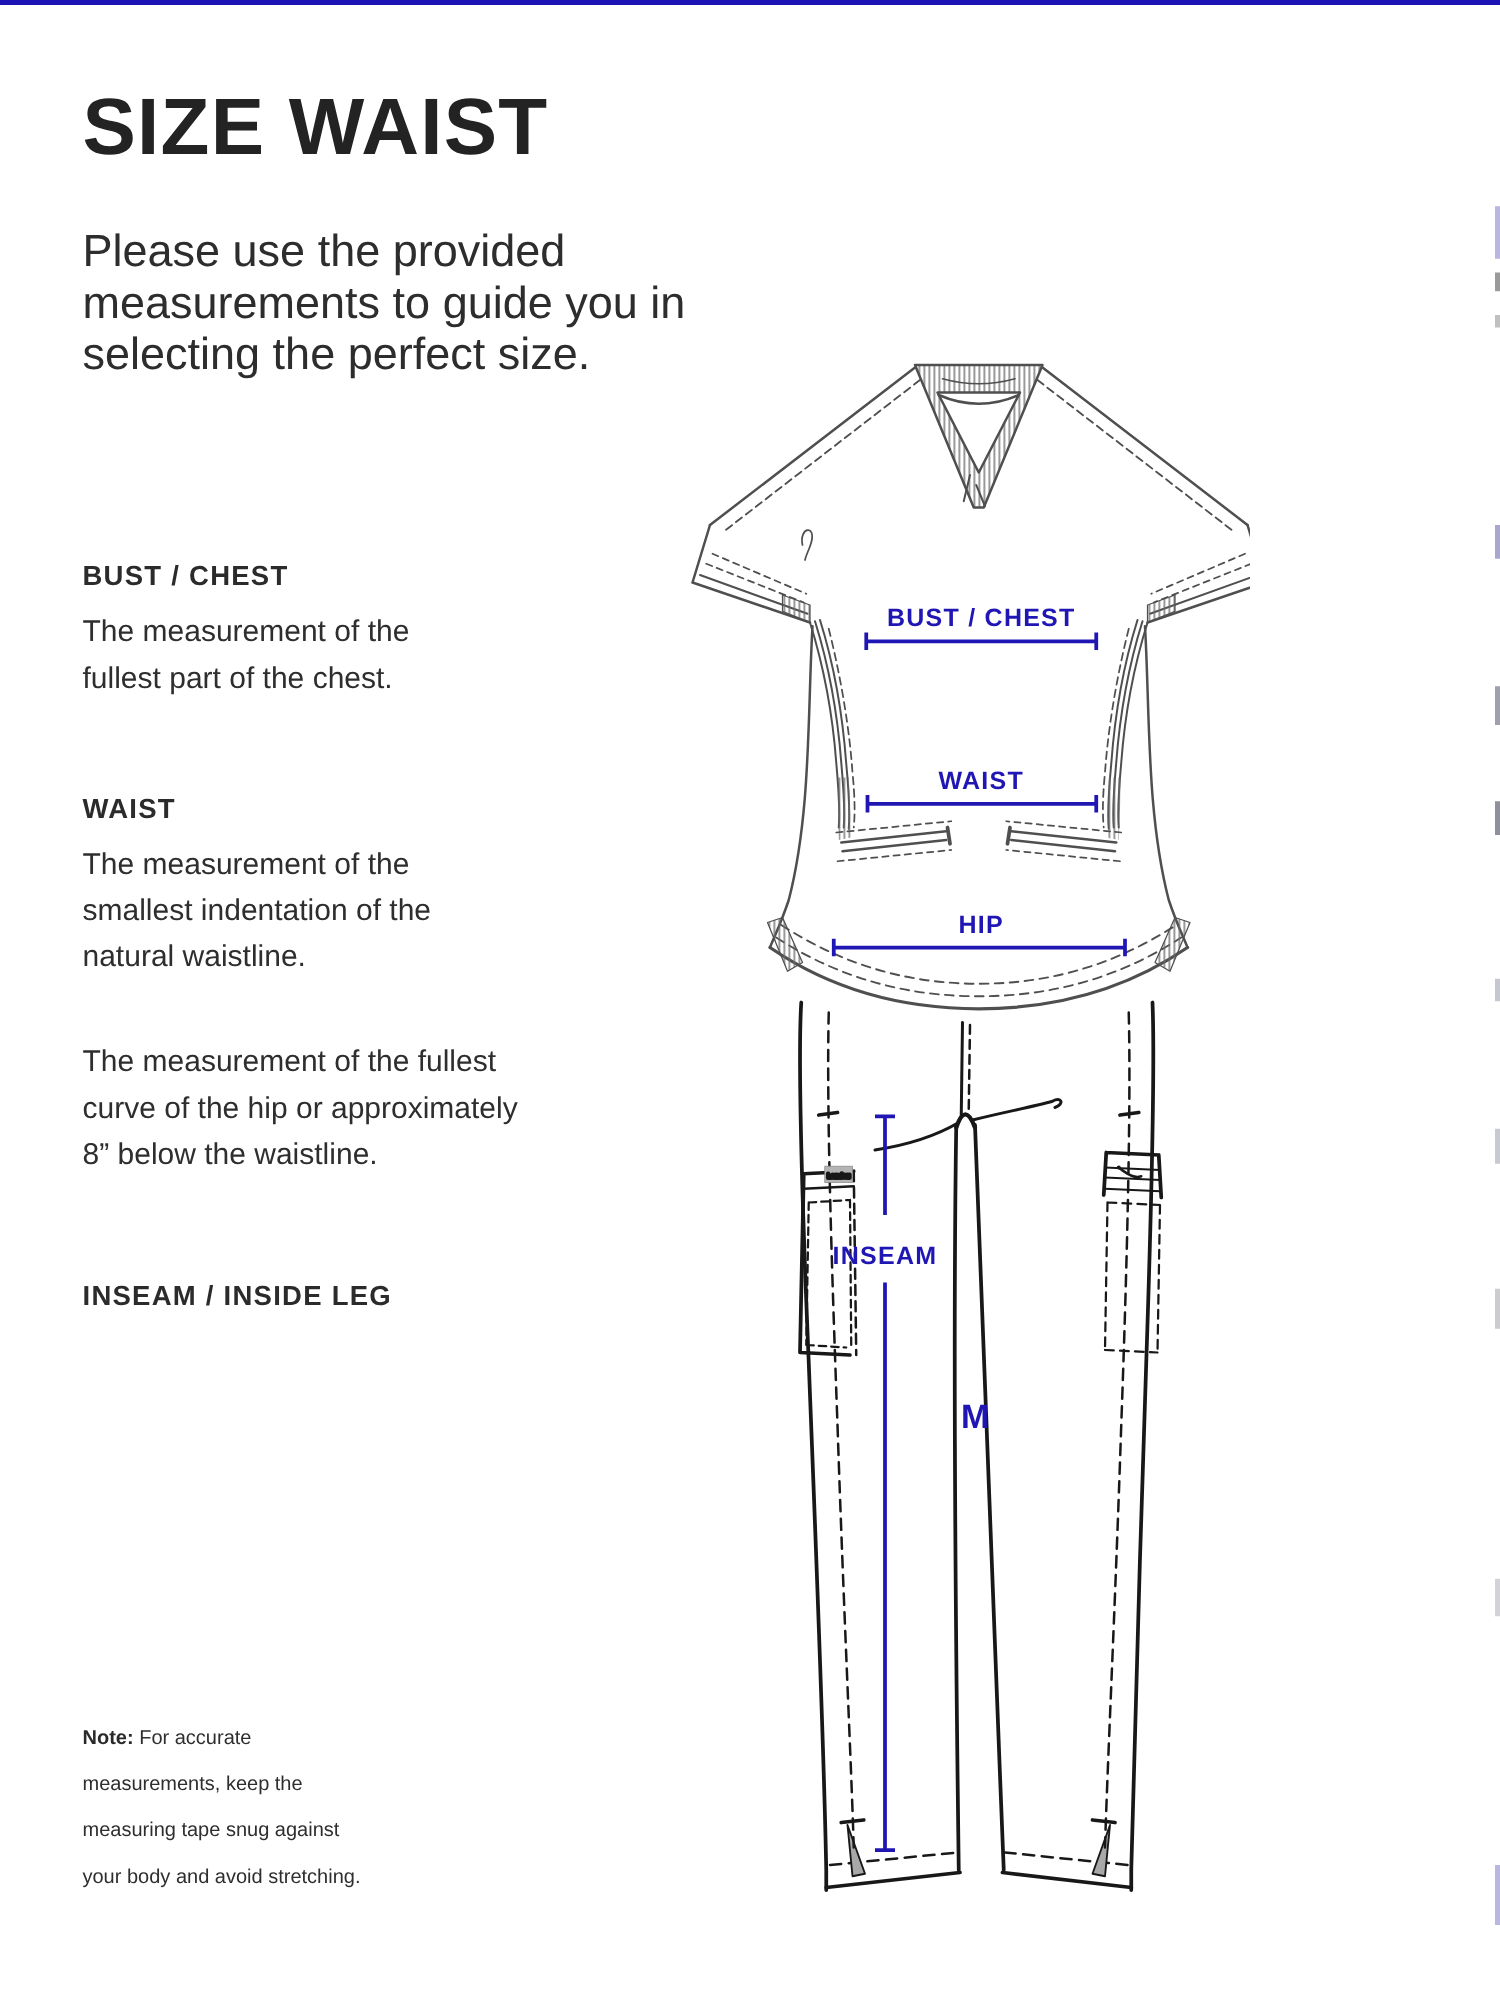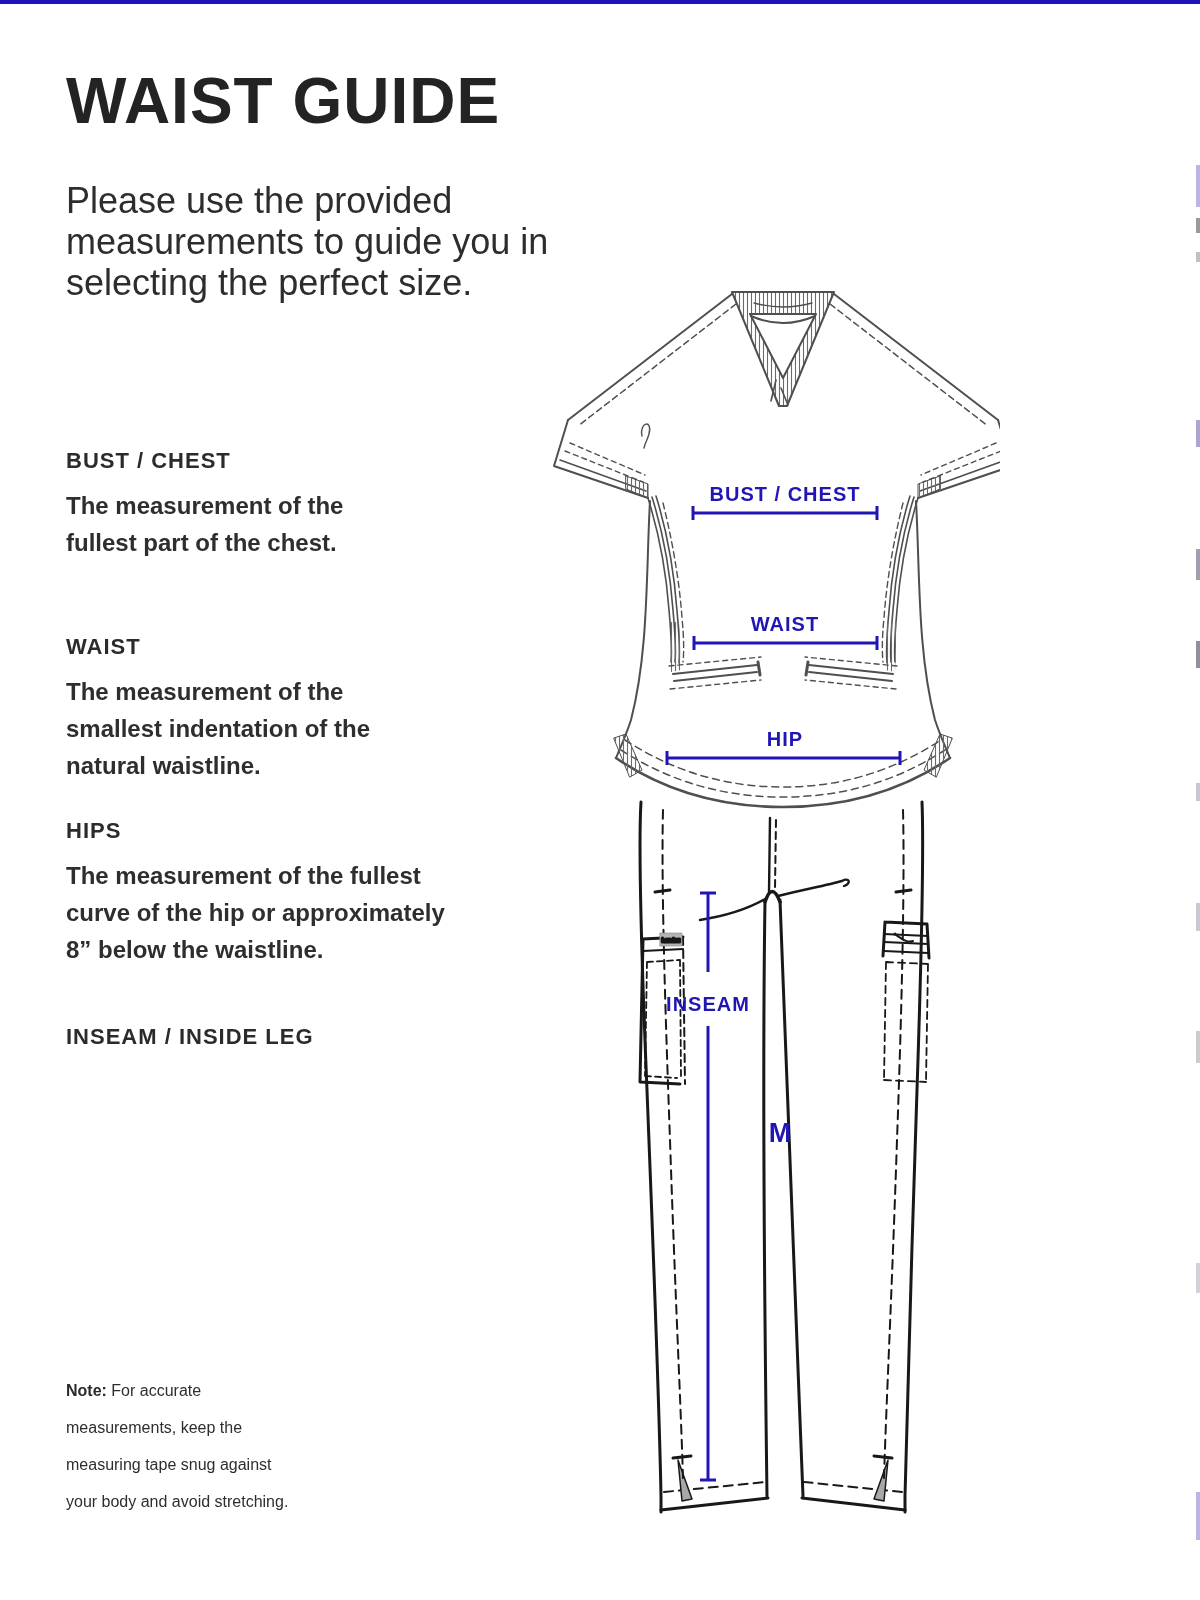--- a/index.html
+++ b/index.html
@@ -11,57 +11,56 @@
   *{margin:0;padding:0;box-sizing:border-box;}
   html,body{width:1200px;height:1600px;background:#ffffff;overflow:hidden;}
   body{font-family:"Liberation Sans",sans-serif;color:var(--ink);position:relative;}
   .top-border{position:absolute;left:0;top:0;width:1200px;height:4px;background:#1d12b5;}
   .page-title{position:absolute;left:66px;top:64px;font-size:64px;font-weight:800;
     letter-spacing:1px;color:#232323;}
   .intro{position:absolute;left:66px;top:180px;font-size:36px;line-height:41px;
     white-space:pre-line;color:#2d2d2d;}
   .section{position:absolute;left:66px;width:450px;}
   .section h2{font-size:22px;font-weight:bold;letter-spacing:1px;color:#2b2b2b;}
-  .section p{margin-top:13px;font-size:24px;line-height:37px;white-space:pre-line;color:#2e2e2e;font-weight:bold;}
+  .section p{margin-top:13px;font-size:24px;line-height:37px;white-space:pre-line;color:#2e2e2e;}
   .note{position:absolute;left:66px;top:1372px;width:420px;font-size:16px;line-height:37px;
     white-space:pre-line;color:#2e2e2e;}
   .note b{font-weight:bold;color:#2a2a2a;}
   .diagram-wrap{position:absolute;left:530px;top:270px;width:470px;height:1250px;}
   svg text{font-family:"Liberation Sans",sans-serif;}
   .blue-label{font-size:20px;font-weight:bold;fill:var(--blue);letter-spacing:1px;}
   .size-label{font-size:27px;font-weight:bold;fill:var(--blue);}
   .tag-text{font-size:5.5px;fill:#4a4a4a;letter-spacing:0;}
   .edge-mark{position:absolute;left:1196px;width:4px;}
 </style>
 </head>
 <body>
 
 <div class="top-border"></div>
 
-<h1 class="page-title">WAIST GUIDE</h1>
+<h1 class="page-title">SIZE WAIST</h1>
 
 <p class="intro">Please use the provided
 measurements to guide you in
 selecting the perfect size.</p>
 
 <div class="section" style="top:448px">
   <h2>BUST / CHEST</h2>
   <p>The measurement of the
 fullest part of the chest.</p>
 </div>
 
 <div class="section" style="top:634px">
   <h2>WAIST</h2>
   <p>The measurement of the
 smallest indentation of the
 natural waistline.</p>
 </div>
 
 <div class="section" style="top:818px">
-  <h2>HIPS</h2>
   <p>The measurement of the fullest
 curve of the hip or approximately
 8” below the waistline.</p>
 </div>
 
 <div class="section" style="top:1024px">
   <h2>INSEAM / INSIDE LEG</h2>
 </div>
 
 <p class="note"><b>Note:</b> <span>For accurate

